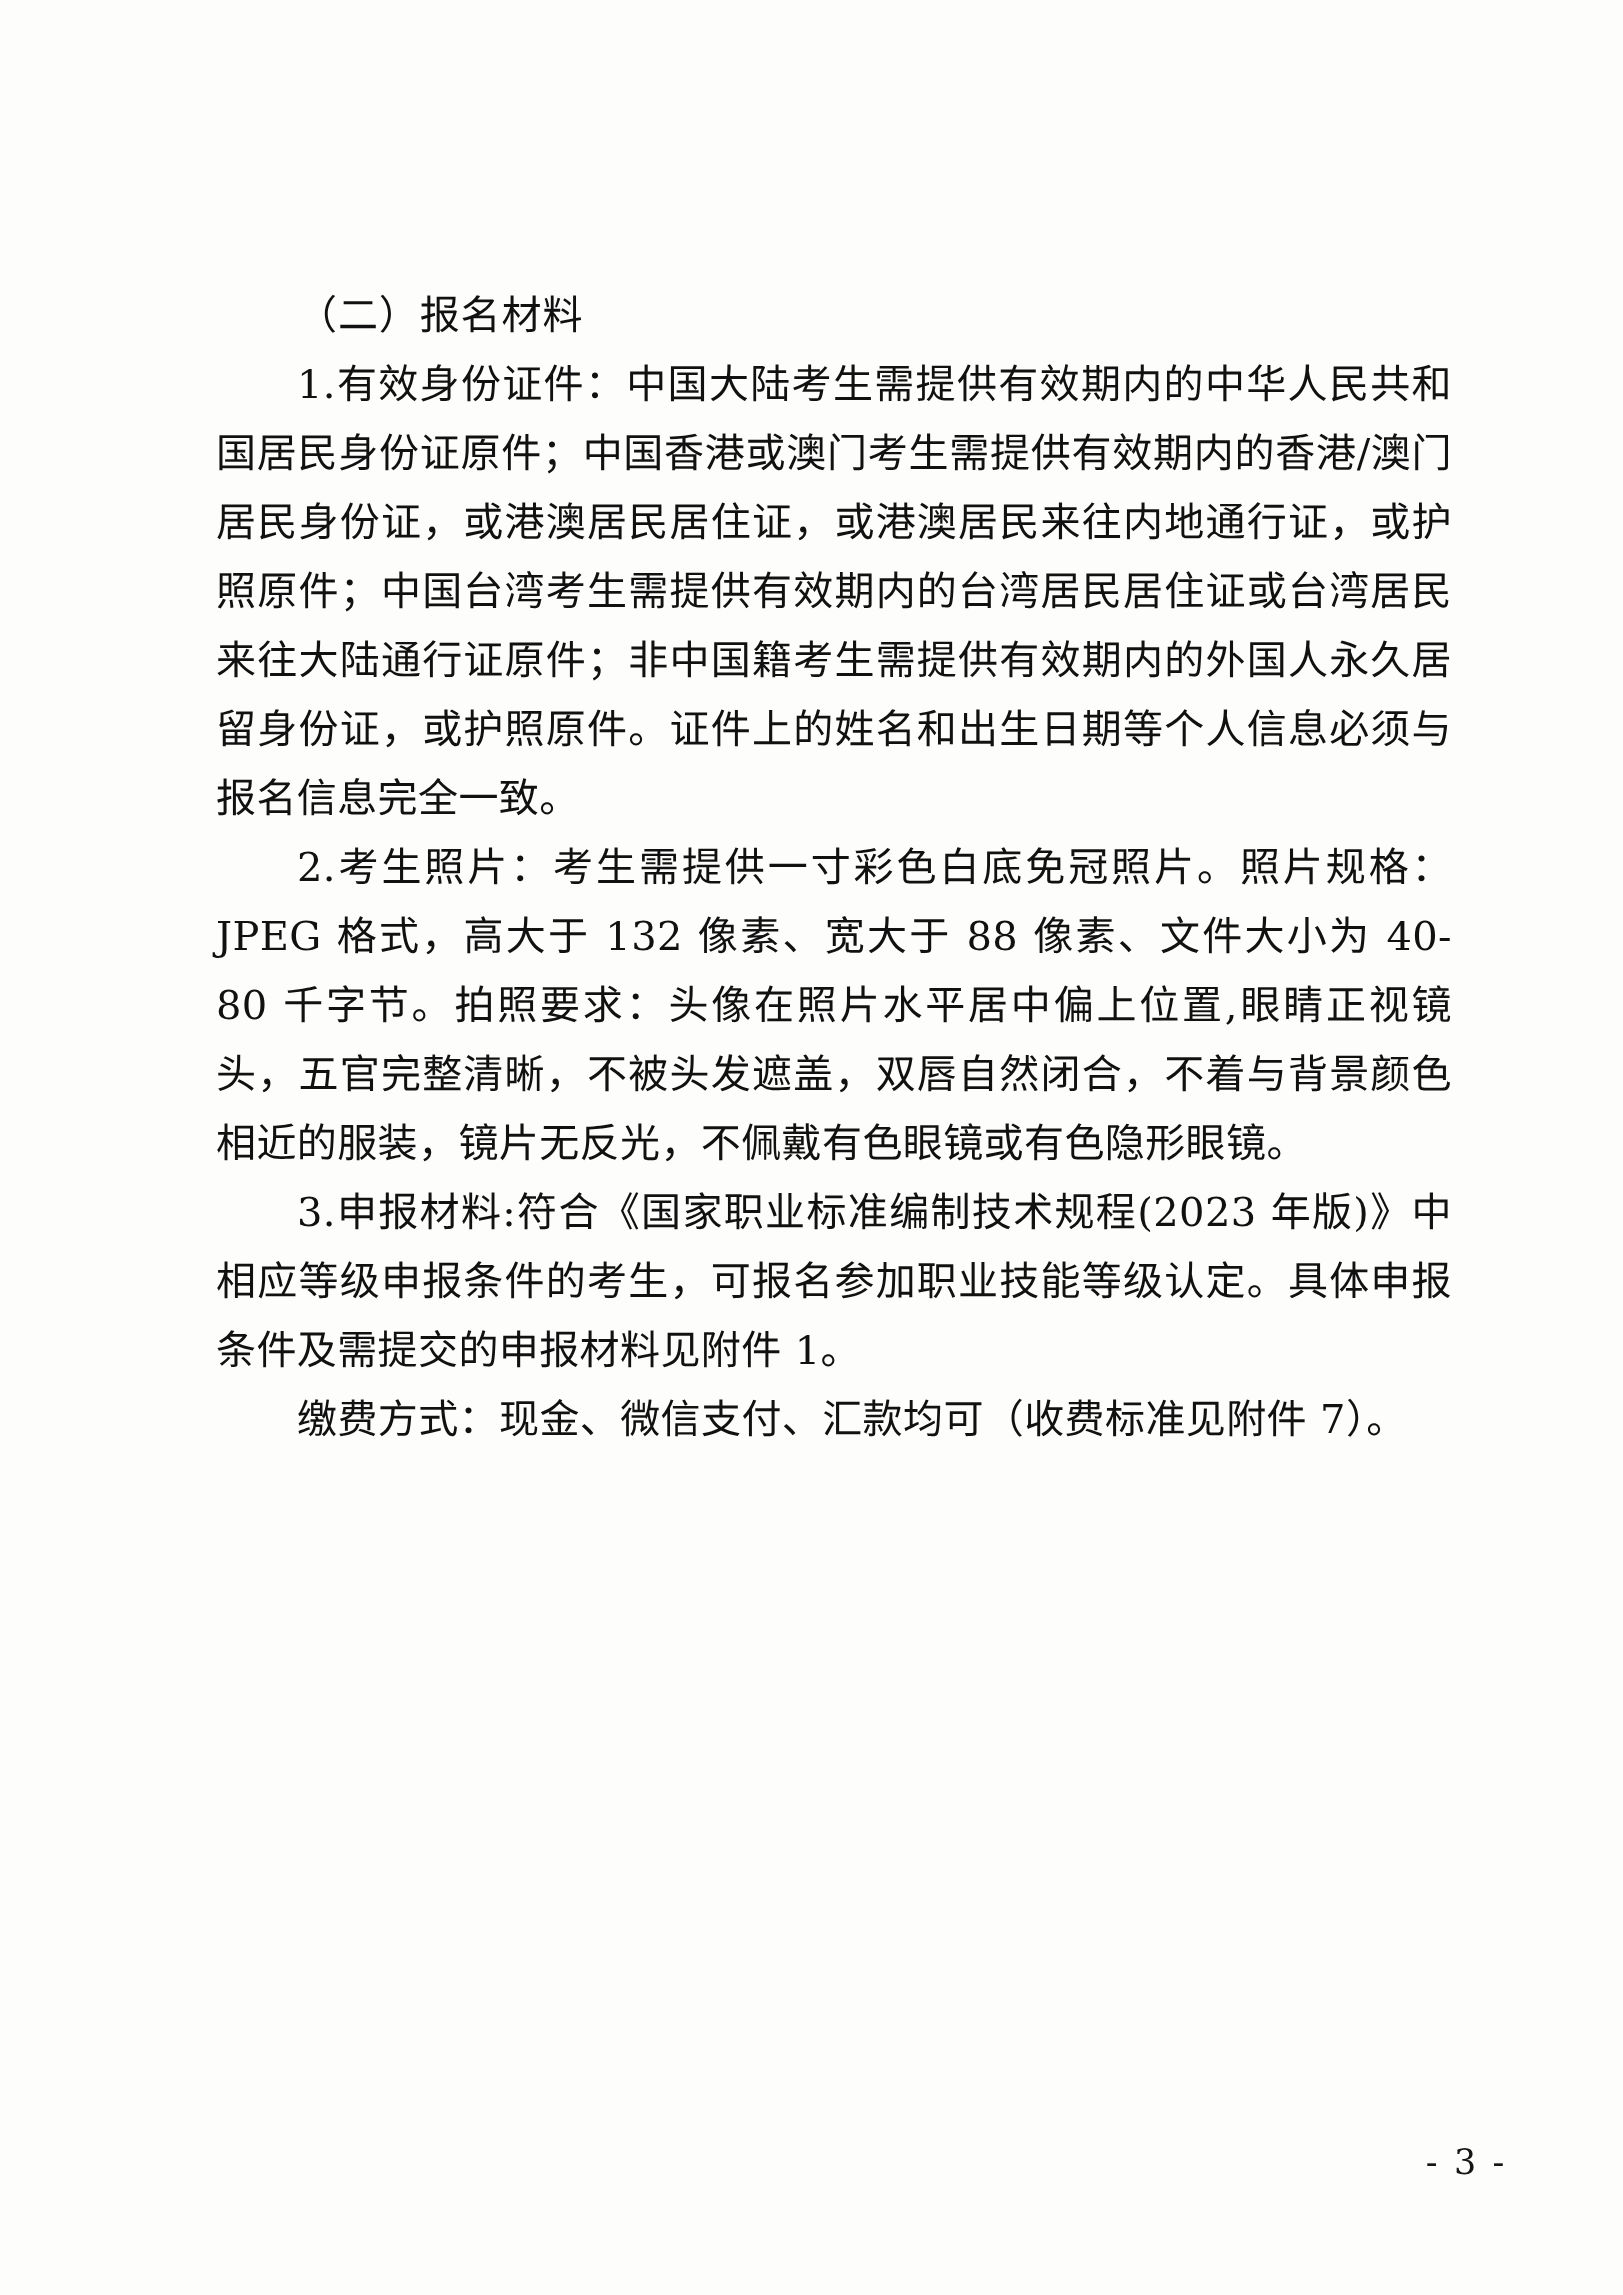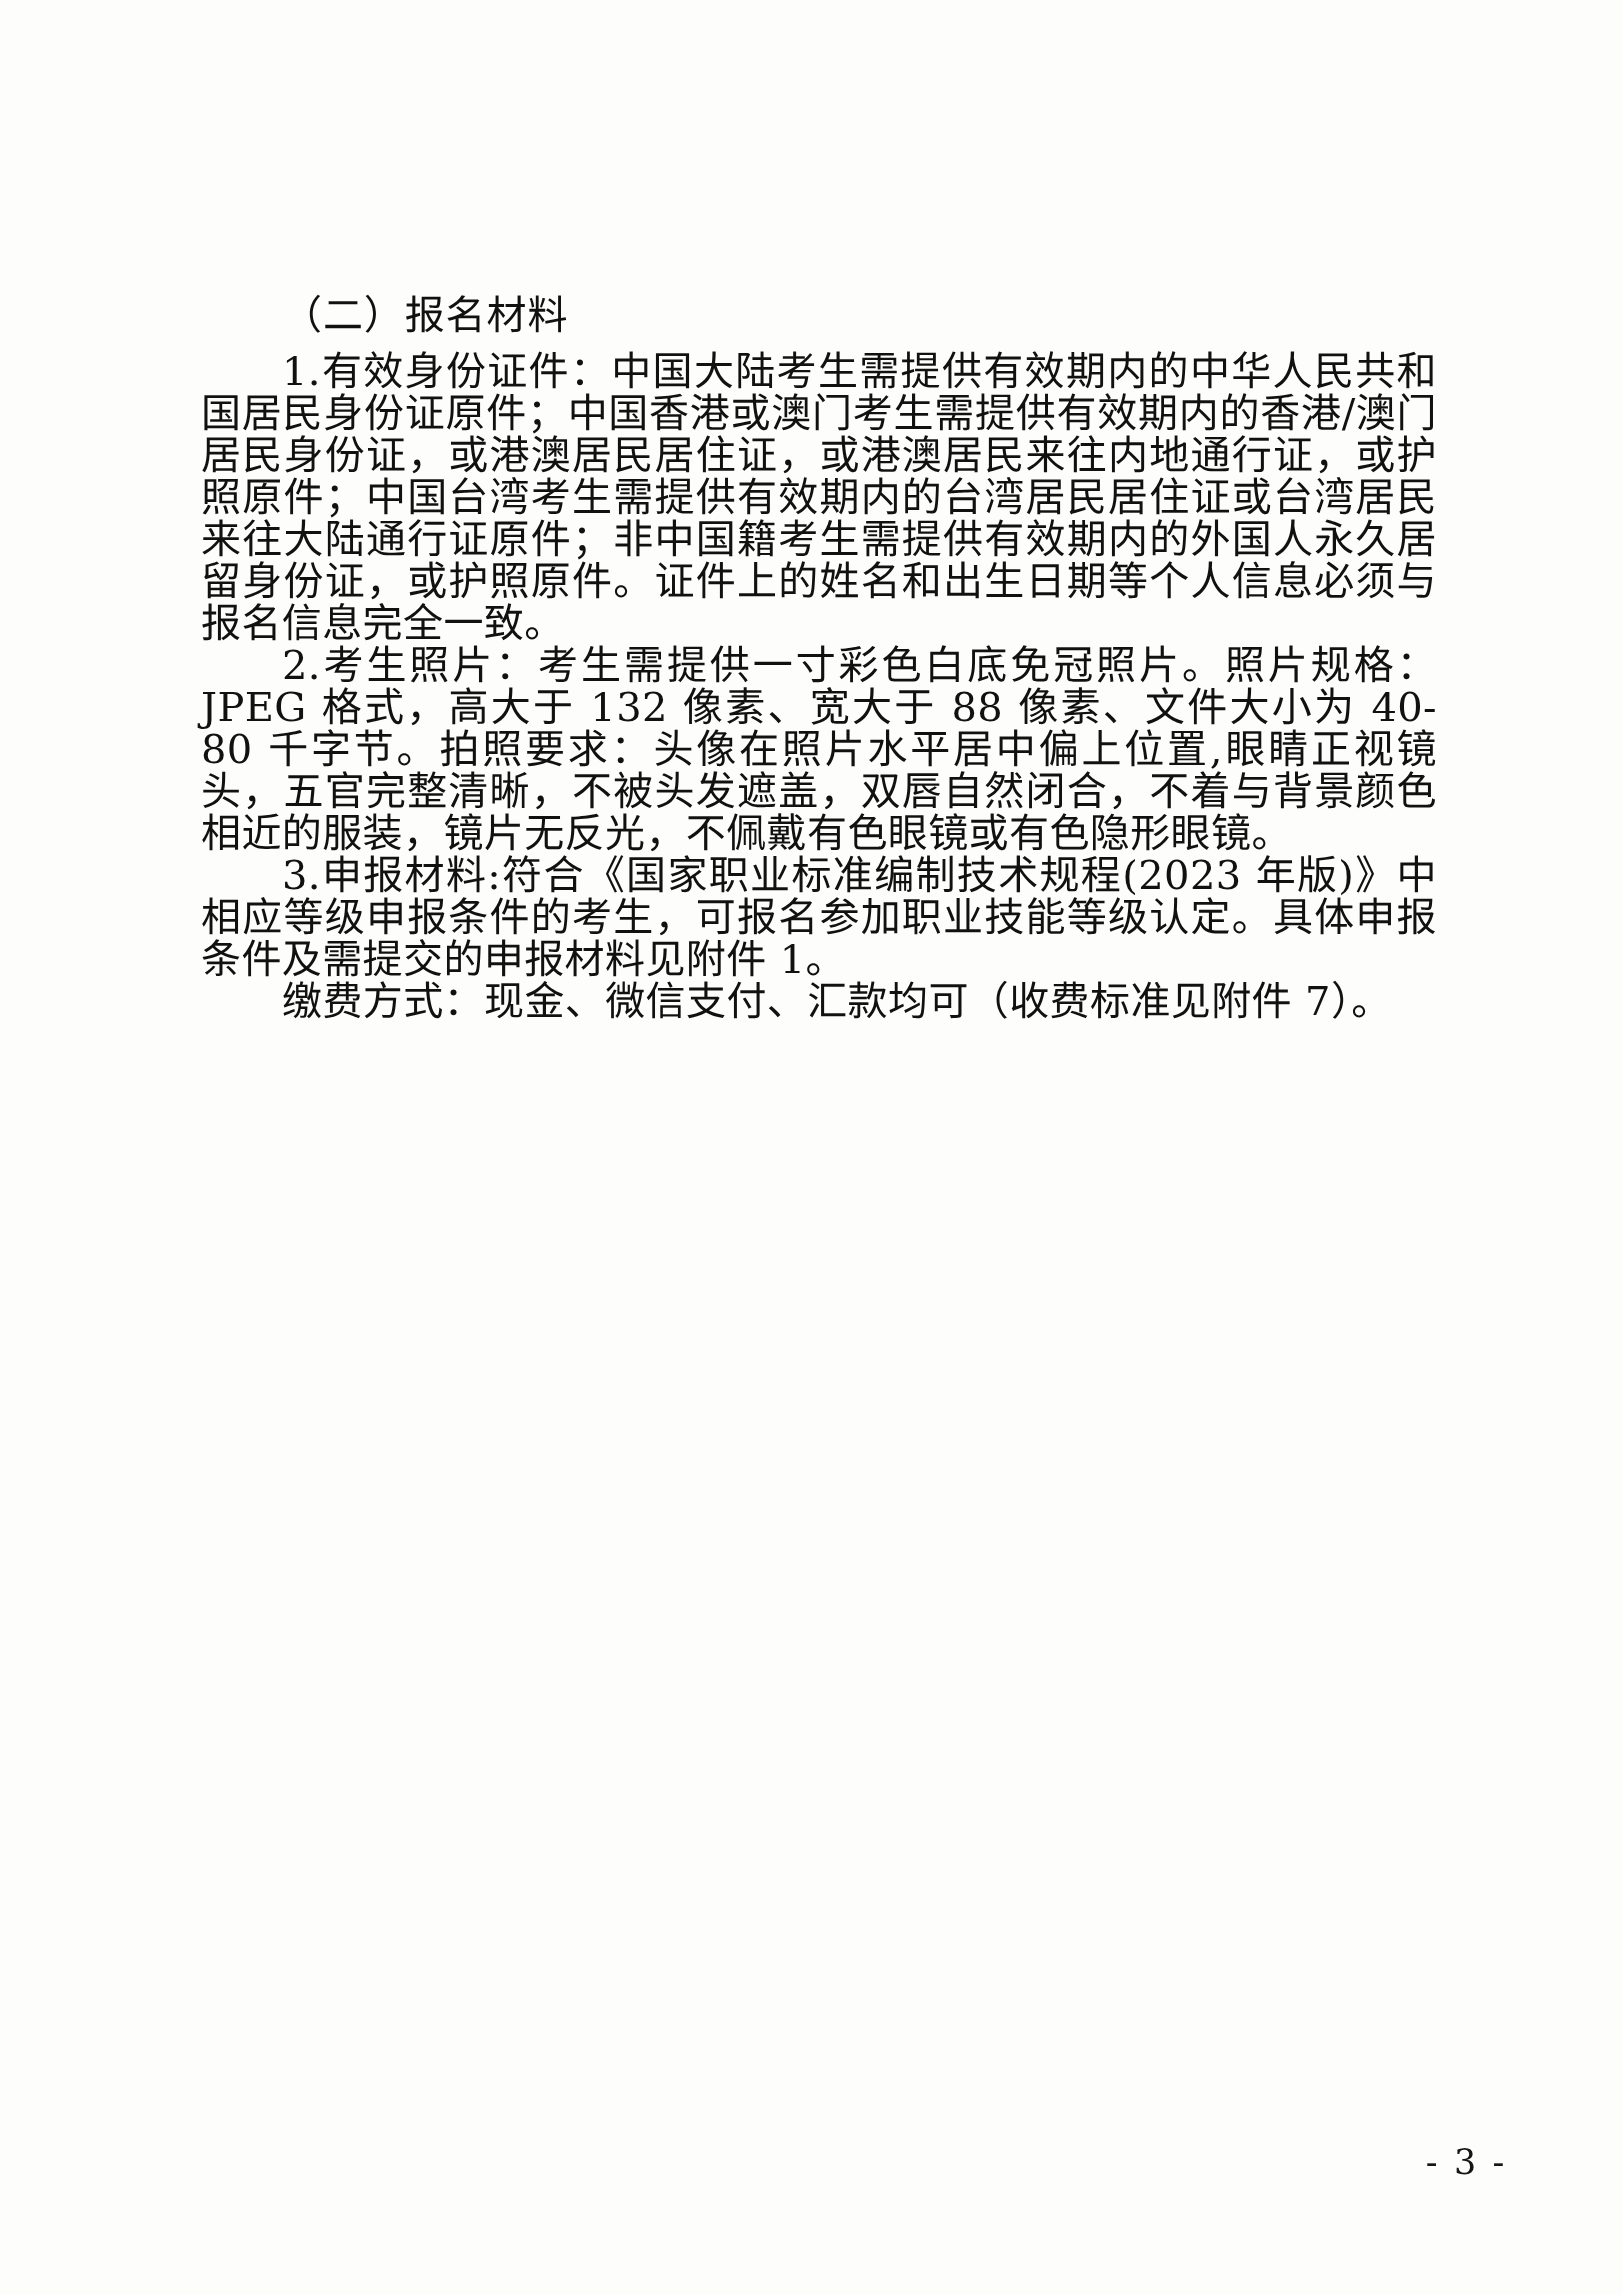--- a/index.html
+++ b/index.html
@@ -17,28 +17,28 @@
   }
 
   .page {
     position: absolute;
     inset: 0;
     background: #fdfdfc;
   }
 
   .content {
     position: absolute;
-    left: 201px;
+    left: 216px;
     top: 281px;
     width: 1236px;
   }
 
   .para {
     font-size: 40px;
-    line-height: 42px;
+    line-height: 69px;
     text-align: justify;
     text-justify: inter-character;
     letter-spacing: 0.4px;
     margin: 0 0 0 0;
     font-family: "DejaVu Serif", "Liberation Serif", serif;
     font-weight: 400;
     color: #111111;
     text-indent: 0;
   }
 

